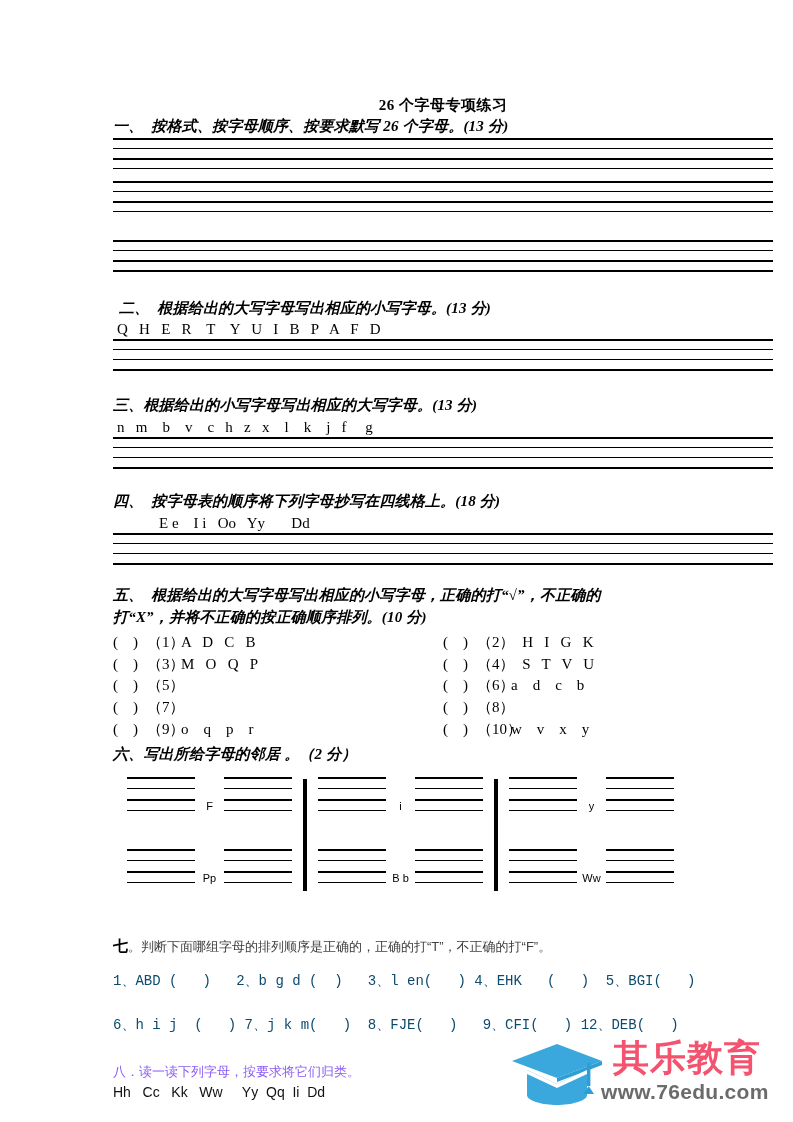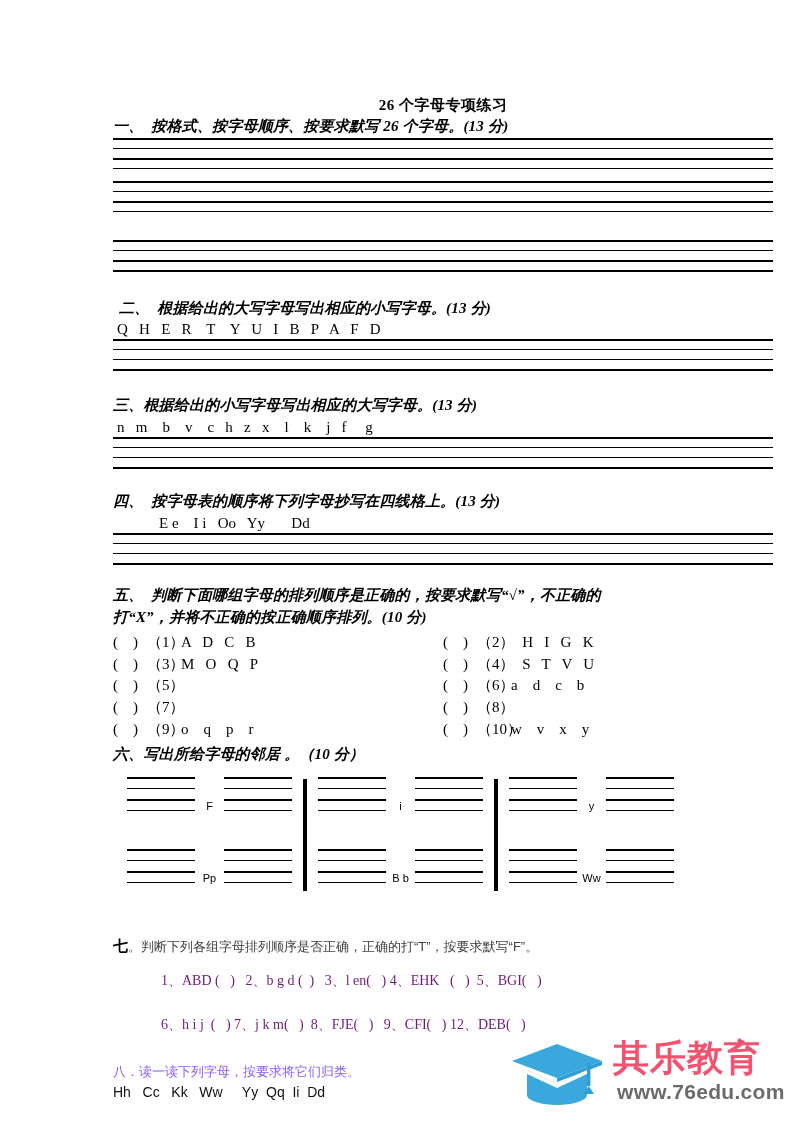--- a/index.html
+++ b/index.html
@@ -156,25 +156,24 @@
     line-height: 1.5;
     white-space: pre;
   }
   .sec7-head .num {
     font-weight: bold;
     font-size: 15px;
     color: #000;
   }
   .sec7-row {
     font-size: 14px;
-    font-family: Liberation Serif, serif;
-    color: #701a75;
+    font-family: Liberation Mono, monospace;
+    color: #0c4a6e;
     white-space: pre;
     line-height: 1.6;
-    margin-left: 48px;
   }
   .sec8-head {
     font-size: 13px;
     font-family: "Liberation Sans", "DejaVu Sans", sans-serif;
     color: #8b5cf6;
     line-height: 1.5;
     white-space: pre;
   }
   .sec8-letters {
     font-size: 14px;
@@ -204,21 +203,21 @@
     left: 104px;
     top: 0px;
     font-family: "Liberation Sans", "DejaVu Sans", sans-serif;
     font-size: 36px;
     font-weight: bold;
     letter-spacing: 1px;
     line-height: 44px;
   }
   .logo-url {
     position: absolute;
-    left: 108px;
+    left: 92px;
     top: 44px;
     font-family: "Liberation Sans", "DejaVu Sans", sans-serif;
     font-size: 21px;
     font-weight: bold;
     line-height: 24px;
     letter-spacing: 0.3px;
   }
 </style>
 </head>
 <body>
@@ -268,32 +267,32 @@
     <div class="letters">n   m    b    v    c   h   z   x    l    k    j   f     g</div>
     <div class="stave">
       <div class="ln t ln1"></div>
       <div class="ln n ln2"></div>
       <div class="ln n ln3"></div>
       <div class="ln t ln4"></div>
     </div>
 
     <div style="height:20px"></div>
 
-    <div class="sec-head">四、  按字母表的顺序将下列字母抄写在四线格上。(13 分)</div>
+    <div class="sec-head">四、  按字母表的顺序将下列字母抄写在四线格上。(18 分)</div>
     <div class="letters sp4">E e    I i   Oo   Yy       Dd</div>
     <div class="stave">
       <div class="ln t ln1"></div>
       <div class="ln n ln2"></div>
       <div class="ln n ln3"></div>
       <div class="ln t ln4"></div>
     </div>
 
     <div style="height:18px"></div>
 
-    <div class="sec-head">五、  判断下面哪组字母的排列顺序是正确的，按要求默写“√”，不正确的</div>
+    <div class="sec-head">五、  根据给出的大写字母写出相应的小写字母，正确的打“√”，不正确的</div>
     <div class="sec-head">打“X”，并将不正确的按正确顺序排列。(10 分)</div>
 
     <div style="margin-top:3px">
       <div class="opt-row">
         <div class="opt-col">
           <span class="opt-paren">(    )</span>
           <span class="opt-num">（1）</span>
           <span class="opt-vals">A   D   C   B</span>
         </div>
         <div class="opt-col">
@@ -342,21 +341,21 @@
           <span class="opt-vals">o    q    p    r</span>
         </div>
         <div class="opt-col">
           <span class="opt-paren">(    )</span>
           <span class="opt-num">（10）</span>
           <span class="opt-vals">w    v    x    y</span>
         </div>
       </div>
     </div>
 
-    <div class="sec-head" style="margin-top:2px">六、写出所给字母的邻居 。（10 分）</div>
+    <div class="sec-head" style="margin-top:2px">六、写出所给字母的邻居 。（2 分）</div>
 
     <div class="neighbors">
 
       <div class="ngroup" style="left:14px; width:165px;">
         <div class="nrow top">
           <div class="mini l">
             <div class="ln t ln1"></div>
             <div class="ln n ln2"></div>
             <div class="ln t ln3"></div>
             <div class="ln n ln4"></div>
@@ -453,21 +452,21 @@
             <div class="ln t ln3"></div>
             <div class="ln n ln4"></div>
           </div>
         </div>
       </div>
 
     </div>
 
     <div style="height:40px"></div>
 
-    <div class="sec7-head"><span class="num">七</span><span>。判断下列各组字母排列顺序是否正确，正确的打“T”，按要求默写“F”。</span></div>
+    <div class="sec7-head"><span class="num">七</span><span>。判断下面哪组字母的排列顺序是正确的，正确的打“T”，不正确的打“F”。</span></div>
     <div class="sec7-row" style="margin-top:12px">1、ABD (   )   2、b g d (  )   3、l en(   ) 4、EHK   (   )  5、BGI(   )</div>
     <div class="sec7-row" style="margin-top:22px">6、h i j  (   ) 7、j k m(   )  8、FJE(   )   9、CFI(   ) 12、DEB(   )</div>
 
     <div style="height:26px"></div>
 
     <div class="sec8-head">八．读一读下列字母，按要求将它们归类。</div>
     <div class="sec8-letters">Hh   Cc   Kk   Ww     Yy  Qq  Ii  Dd</div>
 
   </div>
 

